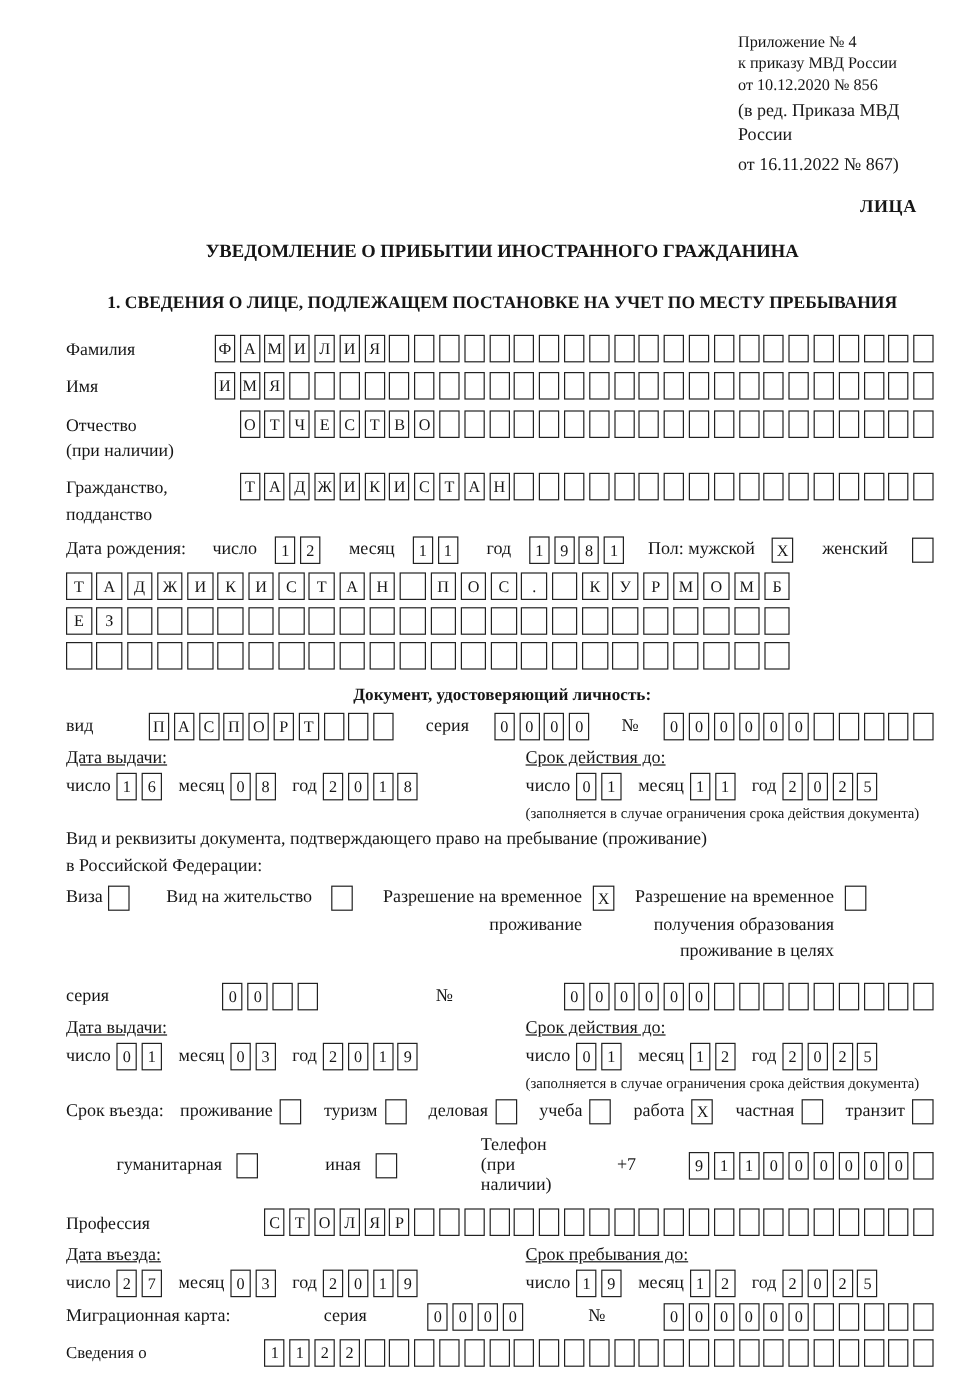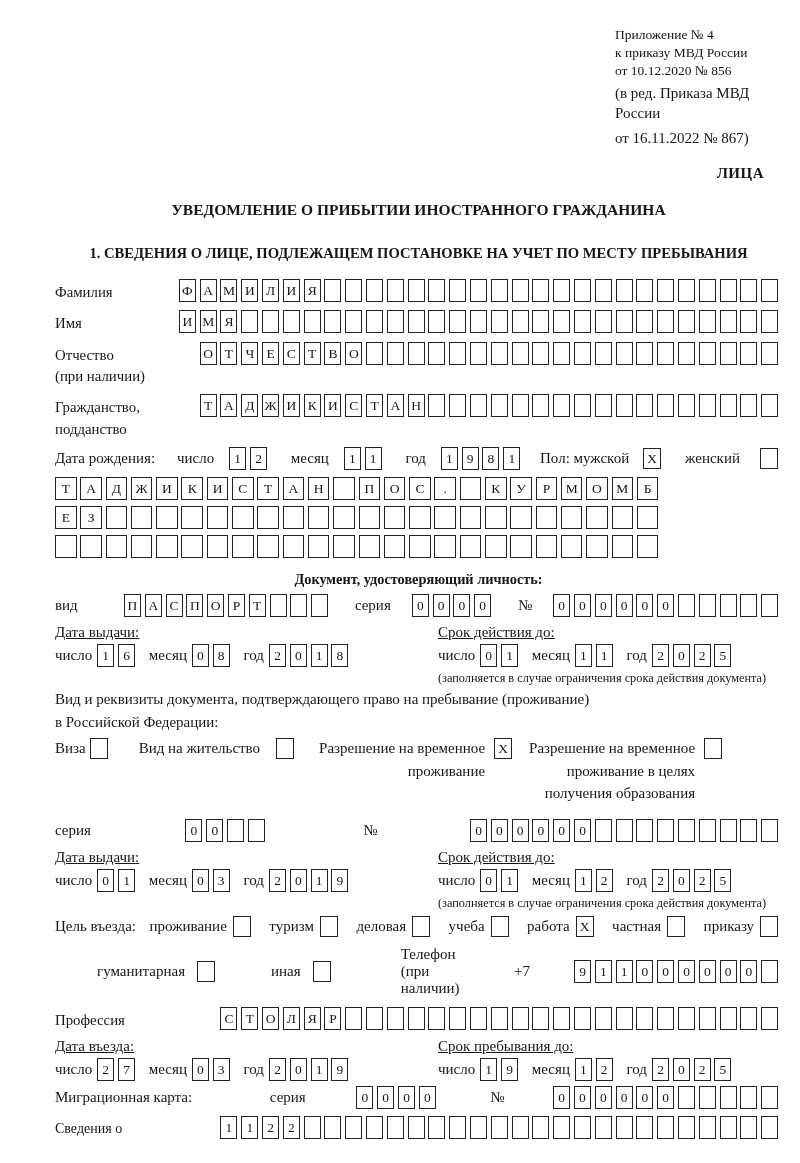--- a/index.html
+++ b/index.html
@@ -446,22 +446,22 @@
     <span class="opt" style="margin-left:8px;">
       <span class="opt-label">
         <div>Разрешение на временное</div>
         <div>проживание</div>
       </span>
       <span class="checkbox">X</span>
     </span>
     <span class="opt" style="margin-right:0;">
       <span class="opt-label">
         <div>Разрешение на временное</div>
+        <div>получения образования</div>
         <div>проживание в целях</div>
-        <div>получения образования</div>
       </span>
       <span class="checkbox"></span>
     </span>
   </div>
 
   <div class="frow inline-row">
     <span style="margin-right:9px;">серия</span>
     <span class="cells">
         <span class="cell">0</span>
         <span class="cell">0</span>
@@ -530,21 +530,21 @@
             <span class="cell">0</span>
             <span class="cell">2</span>
             <span class="cell">5</span>
           </span>
       </div>
       <div class="dates-note">(заполняется в случае ограничения срока действия документа)</div>
     </div>
   </div>
 
   <div class="frow inline-row" style="margin-bottom:9px;">
-    <span class="purpose-label">Цель въезда:</span>
+    <span class="purpose-label">Срок въезда:</span>
     <span class="p-opt">
         <span>проживание</span>
         <span class="checkbox"></span>
       </span>
     <span class="p-opt">
         <span>туризм</span>
         <span class="checkbox"></span>
       </span>
     <span class="p-opt">
         <span>деловая</span>
@@ -556,21 +556,21 @@
       </span>
     <span class="p-opt">
         <span>работа</span>
         <span class="checkbox">X</span>
       </span>
     <span class="p-opt">
         <span>частная</span>
         <span class="checkbox"></span>
       </span>
     <span class="p-opt" style="margin-right:0;">
-        <span>приказу</span>
+        <span>транзит</span>
         <span class="checkbox"></span>
       </span>
   </div>
 
   <div class="frow inline-row indent" style="margin-bottom:10px;">
     <span class="p-opt">
         <span>гуманитарная</span>
         <span class="checkbox" style="margin-left:12px;"></span>
       </span>
     <span class="p-opt" style="margin-left:8px;">

